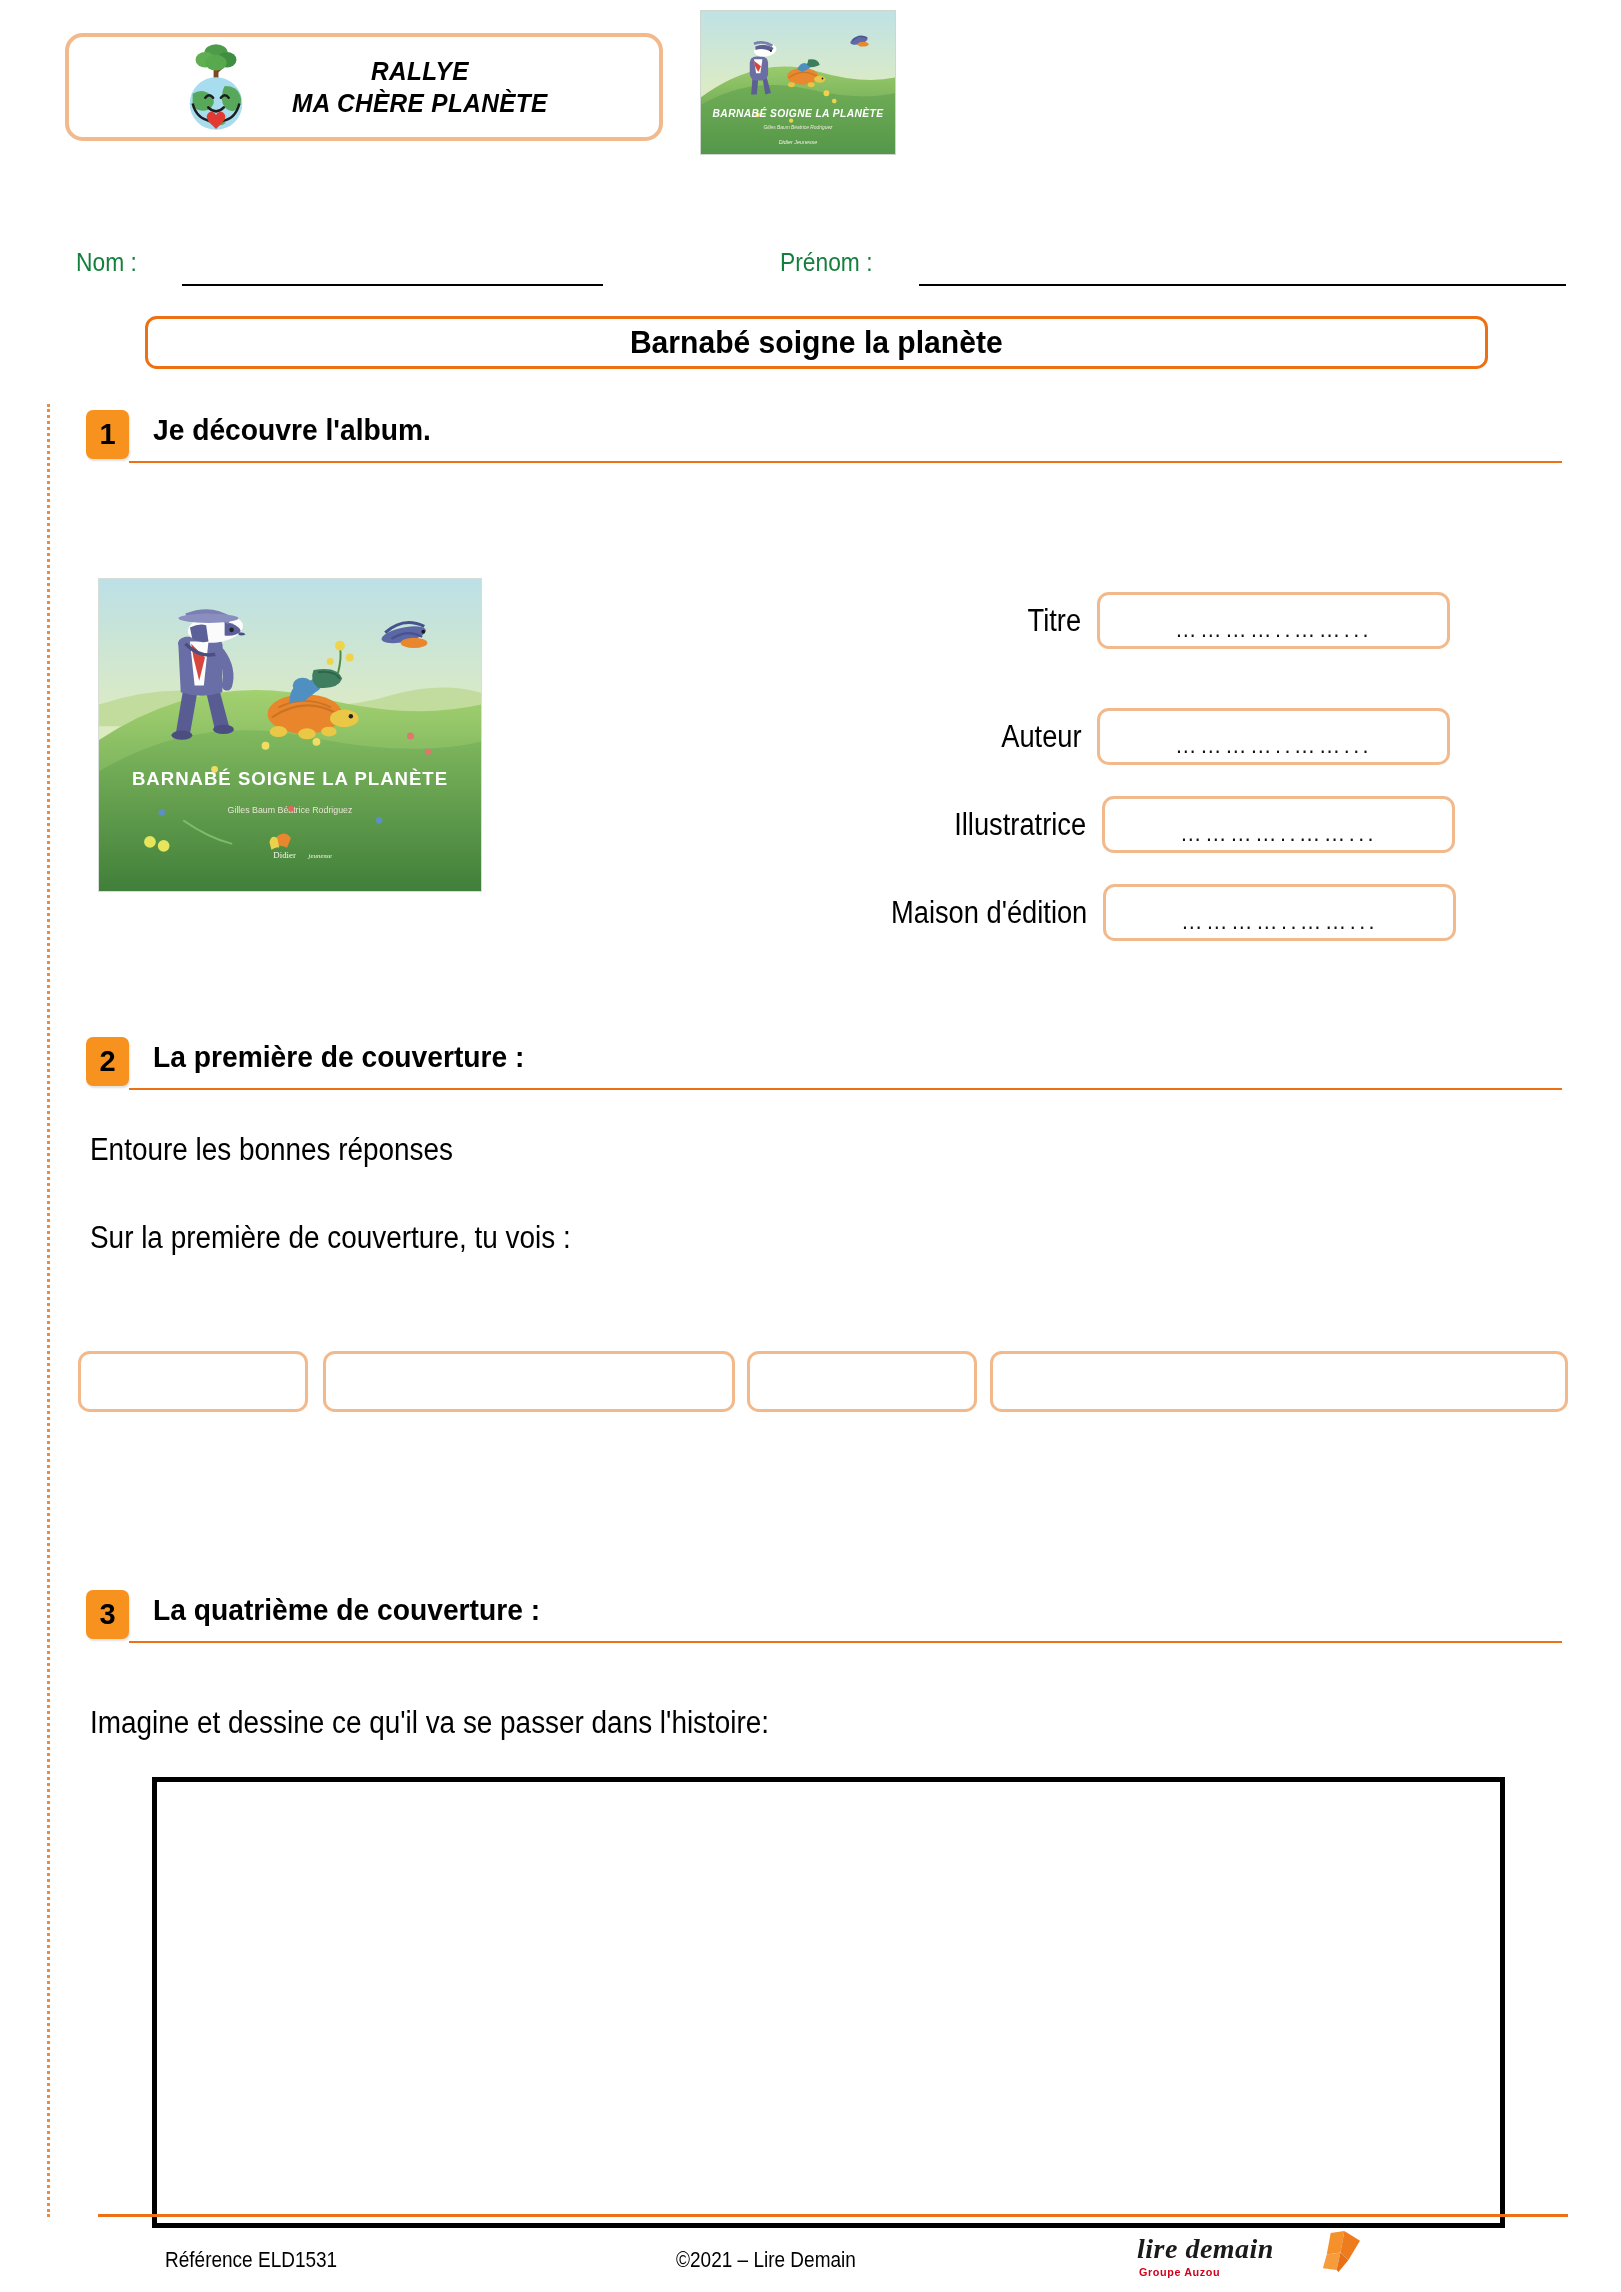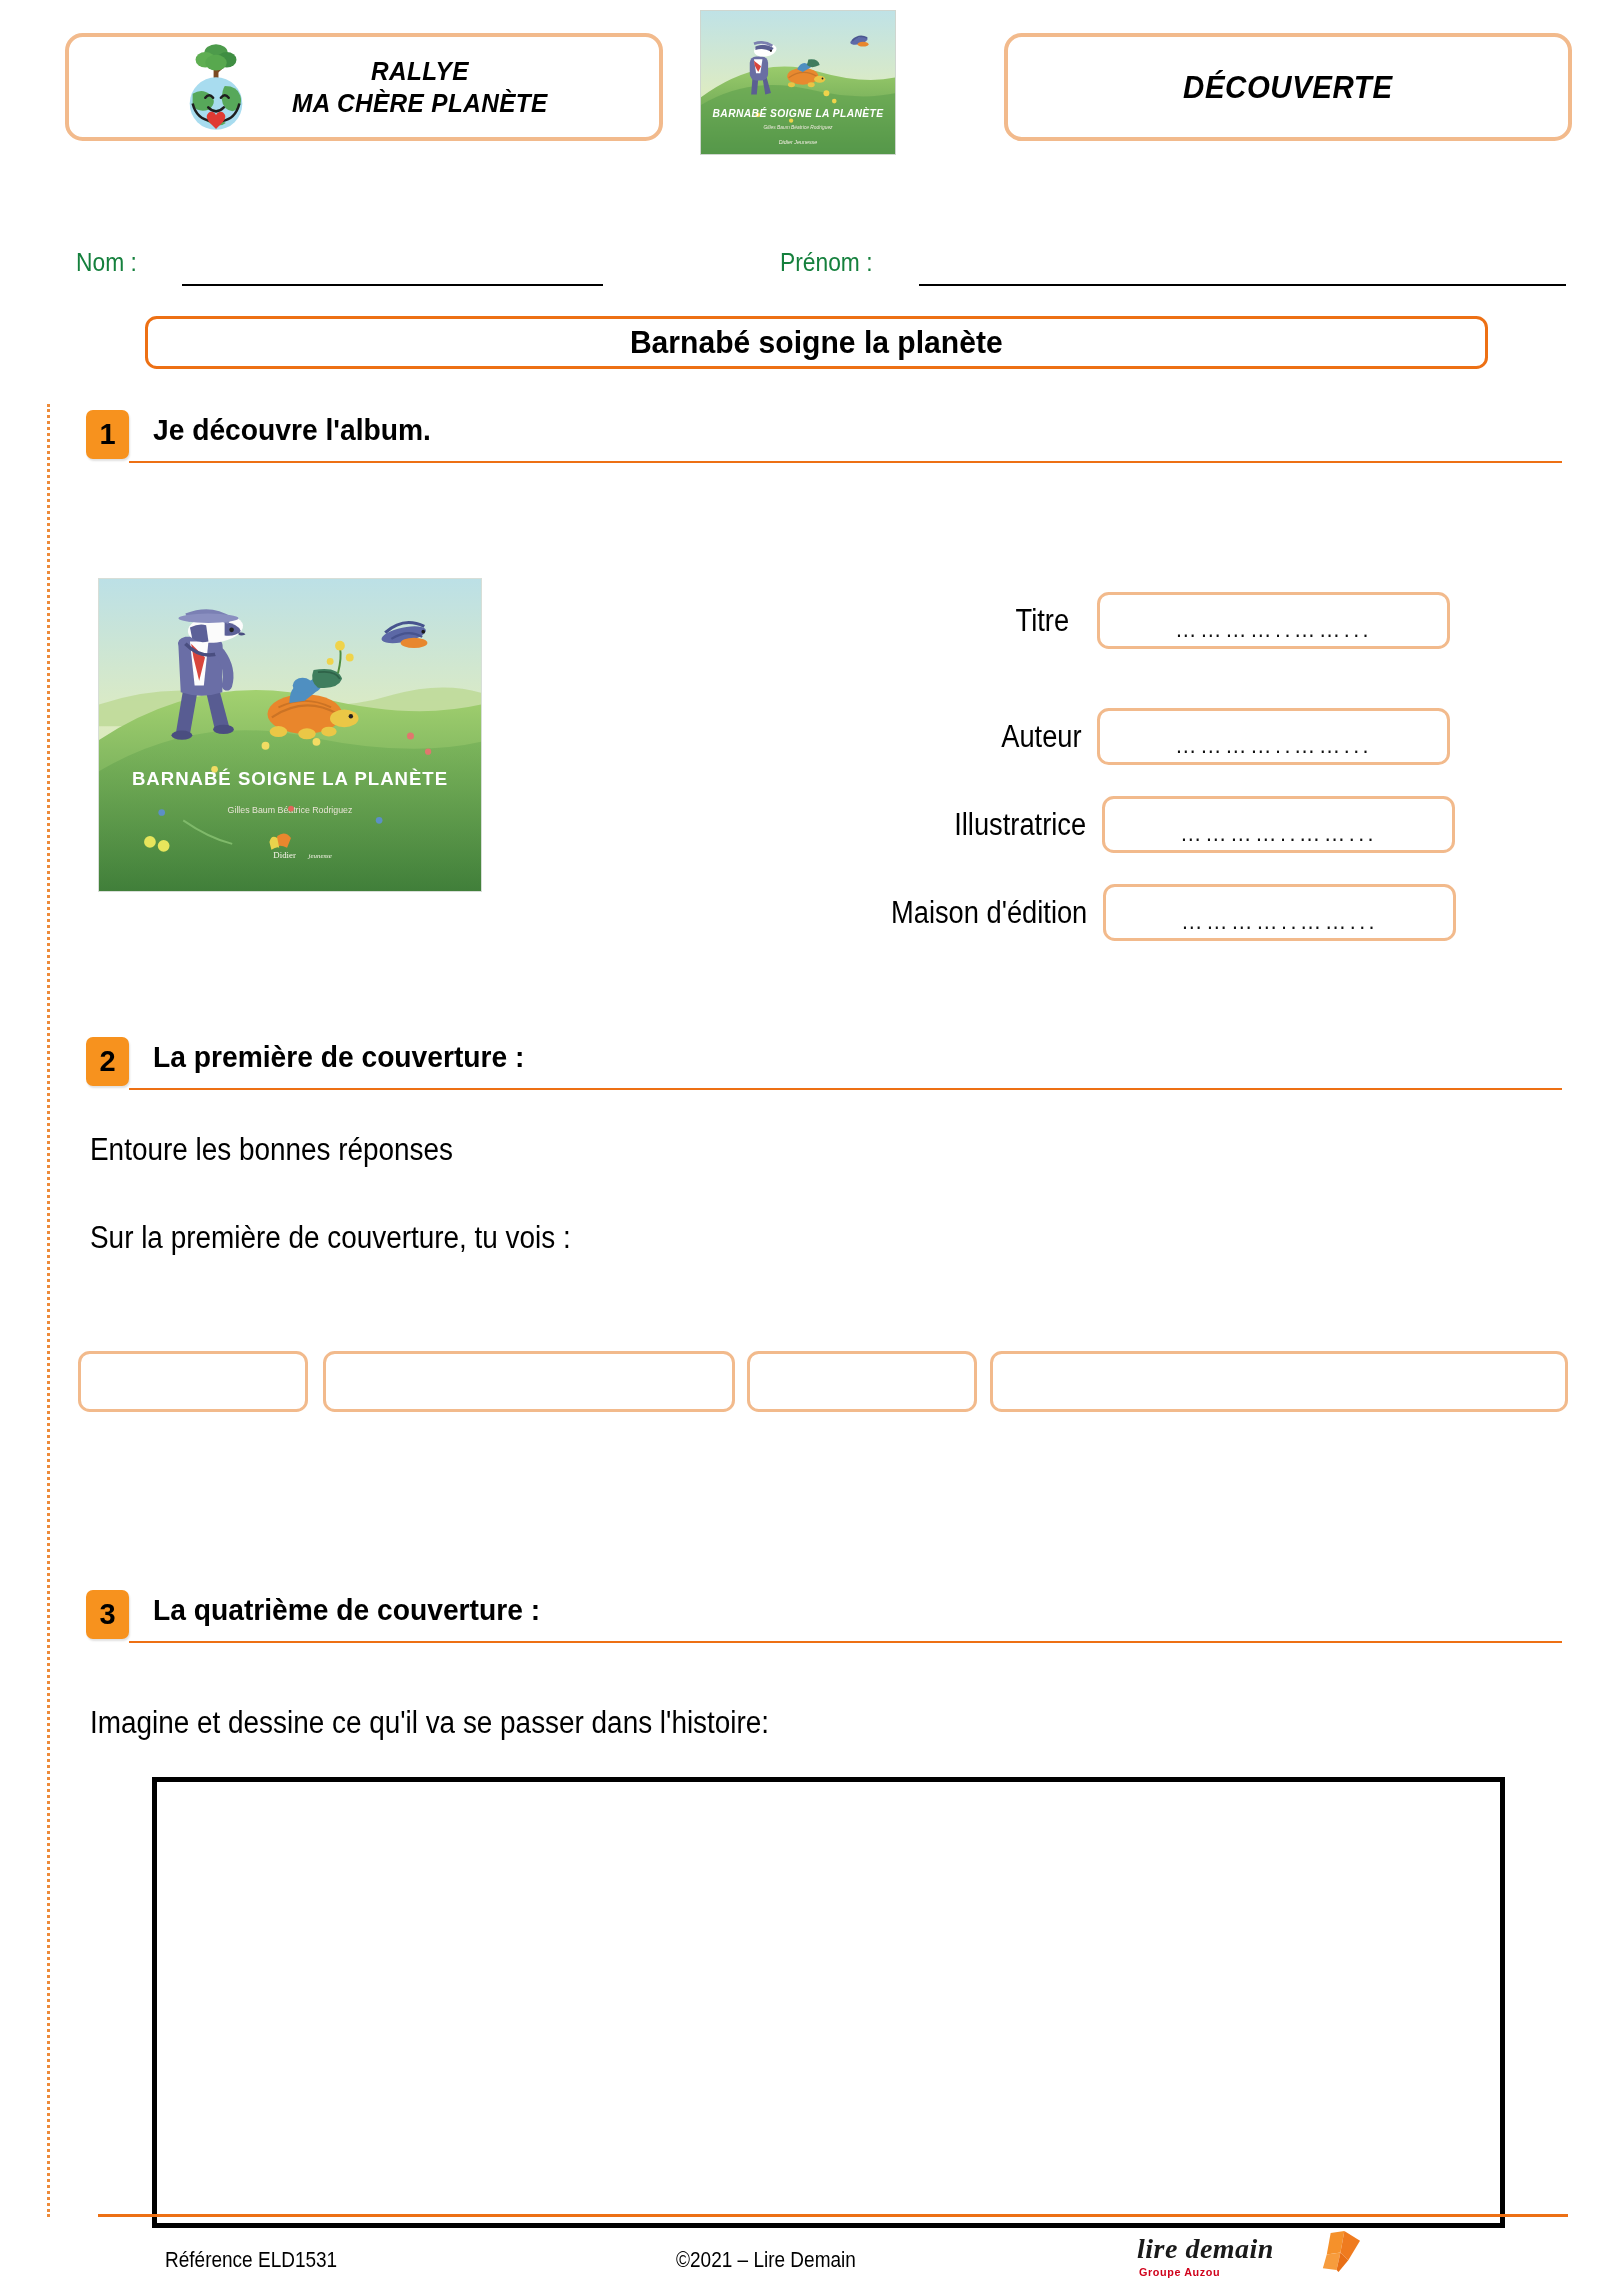--- a/index.html
+++ b/index.html
@@ -401,23 +401,20 @@
         <circle cx="58" cy="106" r="2.4"></circle>
           <circle cx="92" cy="112" r="2.2"></circle>
       </g>
 
       <text x="99" y="108" font-family="Liberation Sans, sans-serif" font-size="10.5" font-weight="bold" fill="#ffffff" text-anchor="middle" letter-spacing="0.4">BARNABÉ SOIGNE LA PLANÈTE</text>
       <text x="99" y="120" font-family="Liberation Sans, sans-serif" font-size="5" fill="#EEE9DD" text-anchor="middle">Gilles Baum   Béatrice Rodriguez</text>
       <text x="99" y="136" font-family="Liberation Sans, sans-serif" font-size="5.5" fill="#F2EEE3" text-anchor="middle">Didier Jeunesse</text>
     </svg>
   </div>
 
-  <div class="hdr-box hdr-right">
-    <span class="decouverte-text">DÉCOUVERTE</span>
-  </div>
 </div>
 
 <div class="name-row">
   <span class="name-label" style="left:0; top:0;">Nom :</span>
   <span class="name-line" style="left:106px; top:37px; width:421px;"></span>
 
   <span class="name-label" style="left:704px; top:0;">Prénom :</span>
   <span class="name-line" style="left:843px; top:37px; width:647px;"></span>
 </div>
 
@@ -533,21 +530,21 @@
 
     <g transform="translate(172,262)">
       <path d="M10 0 q8 -6 14 2 l-4 10 q-8 -4 -12 0 Z" fill="#E8872E"></path>
       <path d="M10 2 q-6 -4 -8 4 l2 8 q6 -4 8 -2 Z" fill="#E9D24C"></path>
       <text x="6" y="22" font-family="Liberation Serif, serif" font-size="9" fill="#FAF6EC">Didier</text>
       <text x="42" y="22" font-family="Liberation Serif, serif" font-size="7" font-style="italic" fill="#FAF6EC">jeunesse</text>
     </g>
   </svg>
 </div>
 
-<div class="field-row" style="left:627px; top:592px; width:823px;gap:12px;">
+<div class="field-row" style="left:627px; top:592px; width:823px;">
   <span class="field-label">Titre</span>
   <div class="field-box" style="width:353px; margin-left:13.7px;">
     <span class="dots">…………..……...</span>
   </div>
 </div>
 
 <div class="field-row" style="left:627px; top:708px; width:823px;">
   <span class="field-label">Auteur</span>
   <div class="field-box" style="width:353px; margin-left:13.7px;">
     <span class="dots">…………..……...</span>

